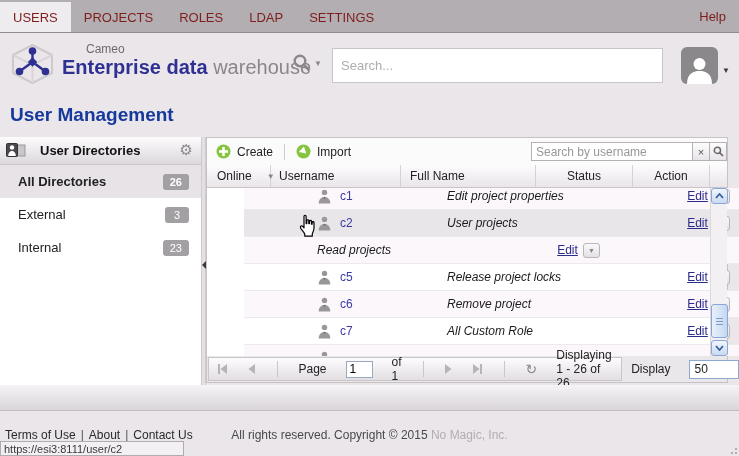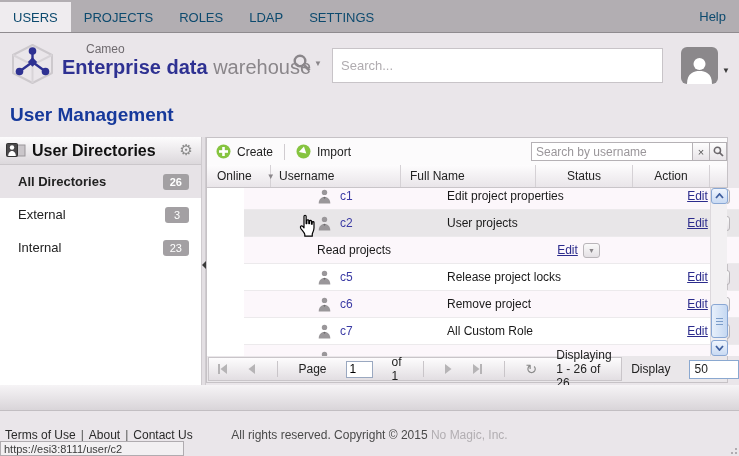--- a/index.html
+++ b/index.html
@@ -1,20 +1,20 @@
 <!DOCTYPE html>
 <html><head>
 <meta charset="utf-8">
 <style>
   * { margin:0; padding:0; box-sizing:border-box; }
   html,body { width:739px; height:456px; overflow:hidden; }
   body { position:relative; background:#eae6ea; font-family:"Liberation Sans","DejaVu Sans",sans-serif; font-size:12px; color:#1a1a1a; }
 
   
-  #navbar { position:absolute; left:0; top:0; width:739px; height:33px; background:#b2aeb2; border-bottom:1px solid #8f8b8f; display:flex; align-items:stretch; color:#0c4a6e; font-size:13px; }
+  #navbar { position:absolute; left:0; top:0; width:739px; height:33px; background:#b2aeb2; border-bottom:1px solid #8f8b8f; display:flex; align-items:stretch; color:#7f1d1d; font-size:13px; }
   .nav-tab { padding:0 13px; display:flex; align-items:center; margin-top:2px; cursor:default; }
   .nav-tab.active { background:#efecef; }
   #nav-help { margin-left:auto; display:flex; align-items:center; padding-right:13px; }
 
   
   #header { position:absolute; left:0; top:34px; width:739px; height:63px; background:#eae6ea; }
   #logo { position:absolute; left:8px; top:42px; }
   #brand { position:absolute; left:62px; top:43px; line-height:1.1; }
   #brand .b1 { font-size:12px; color:#6e6a6e;margin-left:24px; }
   #brand .b2 { font-size:20px; }
@@ -25,21 +25,21 @@
   #hdr-search-input { position:absolute; left:332px; top:48px; width:331px; height:35px; border:1px solid #c8c4c8; background:#fff; padding:0 8px; font-size:13px; color:#333; font-family:inherit; }
   #hdr-search-input::placeholder { color:#b0acb0; }
   #avatar { position:absolute; left:681px; top:47px; width:37px; height:37px; background:#8b888b; border-radius:6px; display:flex; align-items:flex-end; justify-content:center; overflow:hidden; }
   #avatar-caret { position:absolute; left:722px; top:66px; font-size:8px; color:#3a3a3a; }
 
   #page-title { position:absolute; left:10px; top:104px; font-size:19px; font-weight:bold; color:#16399b; }
 
   
   #sidebar { position:absolute; left:0; top:137px; width:201px; height:248px; background:#fff; }
   #sidebar-header { height:28px; background:linear-gradient(#fdfcfd,#dcd8dc); border-bottom:1px solid #cbc7cb; display:flex; align-items:center; padding:0 8px 0 6px; }
-  #sidebar-title { font-size:16px; font-weight:bold; color:#111; margin-left:6px; }
+  #sidebar-title { font-size:13px; font-weight:bold; color:#111; margin-left:14px; }
   #gear-icon { margin-left:auto; font-family:"DejaVu Sans",sans-serif; font-size:15px; color:#8a8a8a; line-height:1; }
   .side-item { height:33px; display:flex; align-items:center; padding:0 12px 0 18px; font-size:13px; color:#222; }
   .side-item.selected { background:#e7e3e7; font-weight:bold; }
   .badge { margin-left:auto; background:#a3a0a3; color:#fff; font-size:11px; font-weight:normal; border-radius:3px; padding:2px 7px; min-width:24px; text-align:center; }
   .side-item.selected .badge { font-weight:bold; }
 
   
   #splitter { position:absolute; left:201px; top:137px; width:5px; height:248px; background:#e3dfe3; border-left:1px solid #cfcbcf; border-right:1px solid #cfcbcf; }
   #splitter-arrow { position:absolute; left:0px; top:124px; width:0; height:0; border-top:4px solid transparent; border-bottom:4px solid transparent; border-right:4px solid #3a3a3a; }
 
@@ -65,21 +65,21 @@
   .hc-spacer { width:17px; border-right:none; }
 
   #tbody { position:absolute; left:1px; top:50px; width:579px; height:168px; overflow:hidden;padding-left:36px; }
   #rows { margin-top:-5px; }
   .trow { height:27px; display:flex; align-items:center; border-bottom:1px solid #eceaec; font-size:12px; }
   .trow.alt { background:#fcf7fb; }
   .trow.hover { background:#e8e6e8; }
   .tc-online { width:64px; }
   .tc-user { width:130px; display:flex; align-items:center; padding-left:10px; }
   .tc-user a { color:#3a3aa4; text-decoration:none; margin-left:9px; }
-  .tc-full { width:135px; padding-left:9px; color:#1a1a1a; }
+  .tc-full { width:135px; padding-left:9px; color:#1a1a1a;font-style:italic; }
   .tc-status { width:97px; }
   .tc-action { width:77px; display:flex; align-items:center; justify-content:center; gap:5px; }
   .edit-link { color:#2b2b8c; text-decoration:underline; }
   .drop-btn { width:17px; height:15px; border:1px solid #b9b5b9; border-radius:3px; background:linear-gradient(#fafafa,#e4e0e4); display:flex; align-items:center; justify-content:center; font-size:7px; color:#8a868a; }
 
   
   #vscroll { position:absolute; right:0; top:50px; width:17px; height:168px; background:#f2f0f2; border-left:1px solid #dcd8dc; }
   .sc-btn { position:absolute; left:0; width:17px; height:16px; background:linear-gradient(#f0f5fd,#c9daf3); border:1px solid #89a7d4; border-radius:3px; display:flex; align-items:center; justify-content:center; }
   #sc-up { top:0; }
   #sc-down { bottom:0; }

